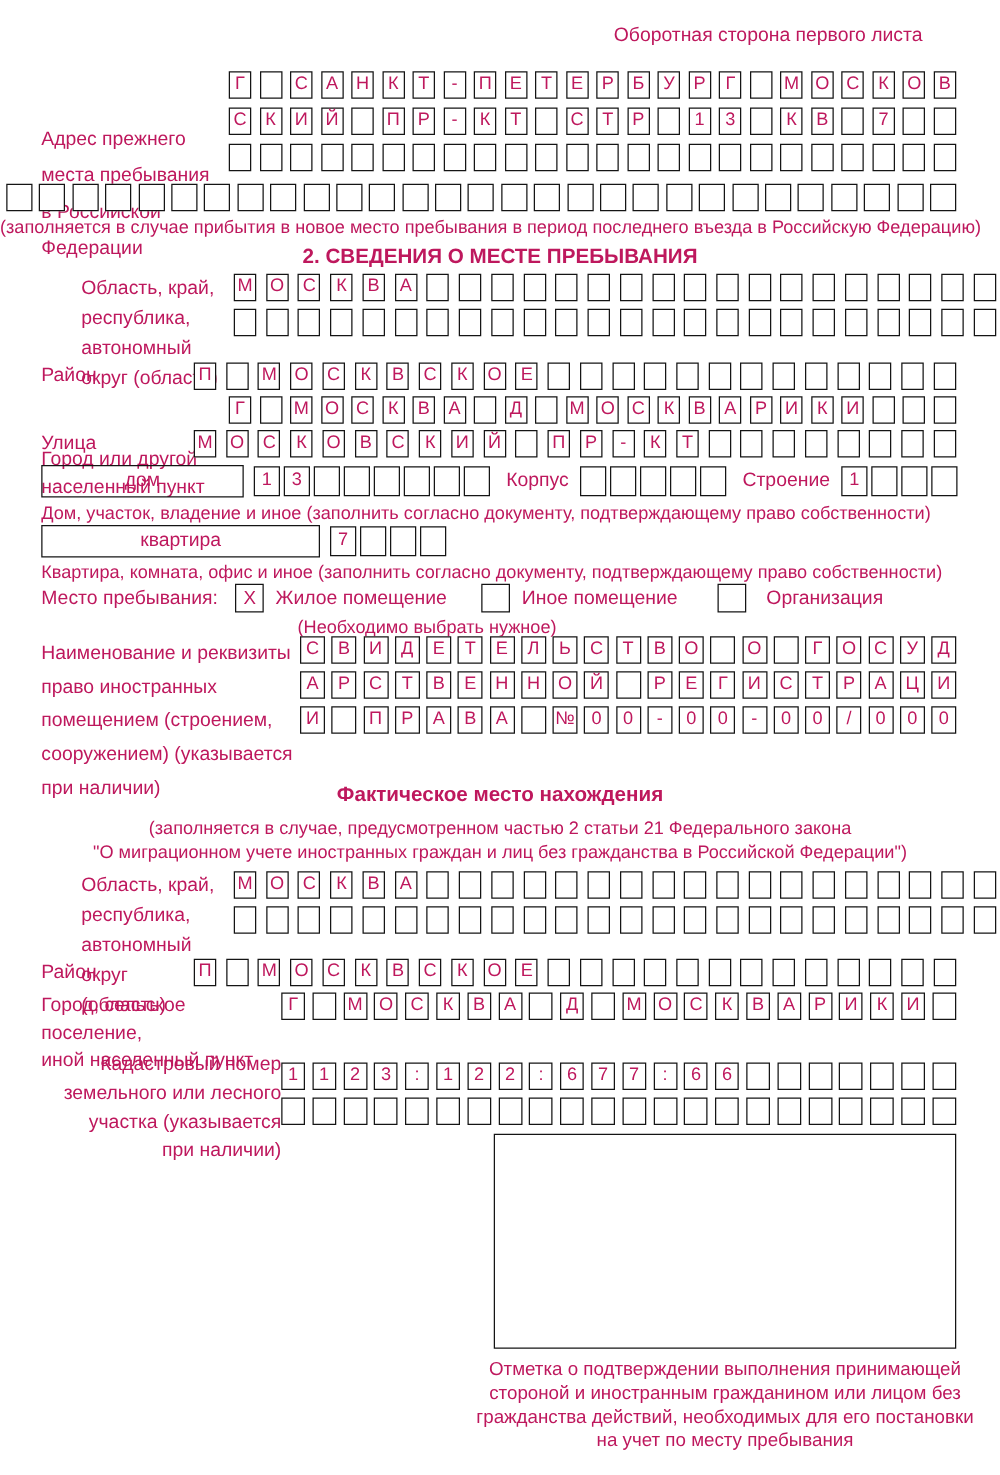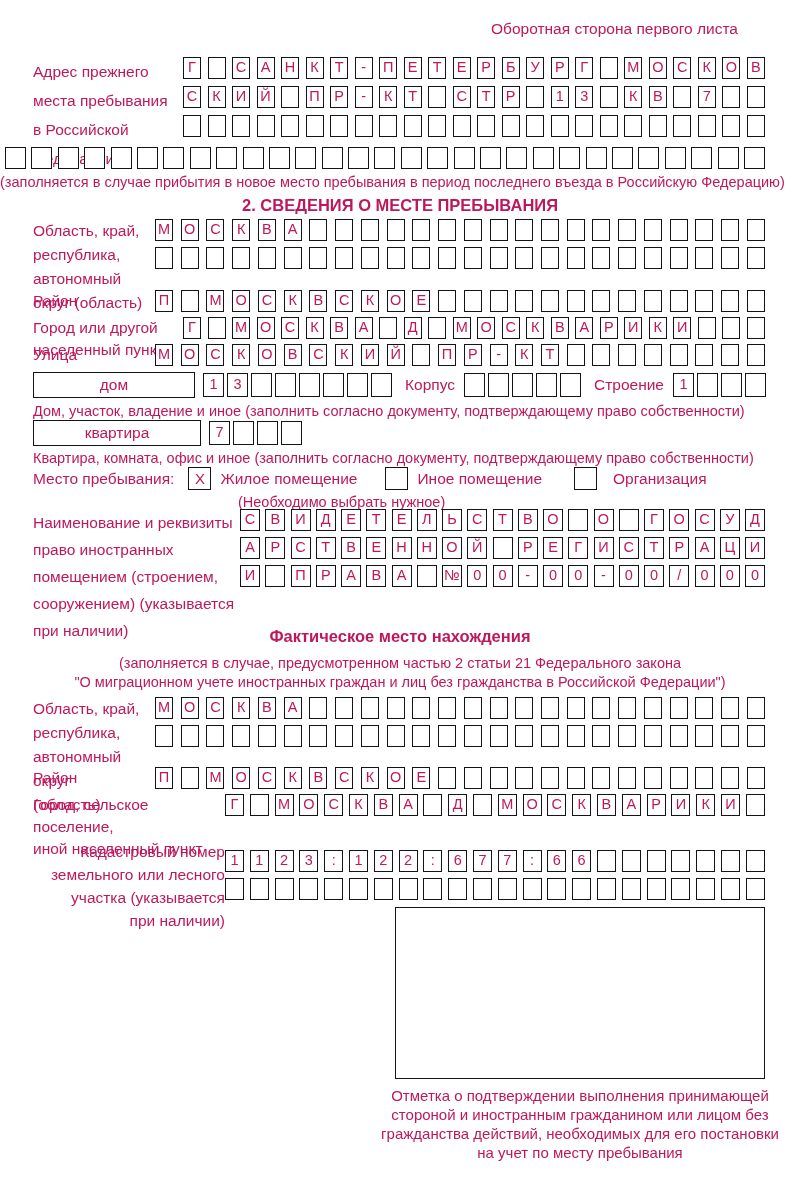--- a/index.html
+++ b/index.html
@@ -2,25 +2,25 @@
 <html><head>
 <meta charset="utf-8">
 <style>
   html,body{margin:0;padding:0;background:#fff;}
   .page{position:relative;width:800px;height:1180px;background:#fff;color:#be185d;
         font-family:Liberation Sans, sans-serif;overflow:hidden;}
   .corner{position:absolute;top:20px;right:62px;font-size:15.5px;}
   .blk{position:absolute;left:33px;display:flex;align-items:flex-start;}
   .lbl{flex:none;font-size:15.5px;}
   .lh29{line-height:29px;}
-  .lh24{line-height:24px;}
+  .lh24{line-height:24px;margin-left:32px;}
   .lh22{line-height:22px;}
   .lh27{line-height:27px;}
   .lh23{line-height:23px;text-align:right;}
-  .w150{width:150px;} .w122{width:122px;} .w207{width:207px;} .w192{width:192px;}
+  .w150{width:150px;margin-top:40px;} .w122{width:122px;} .w207{width:207px;} .w192{width:192px;}
   .rows{display:flex;flex-direction:column;}
   .rows .boxrow{margin-bottom:7px;}
   .rows.g6 .boxrow{margin-bottom:6px;}
   .boxrow{display:flex;justify-content:space-between;}
   .r24a{width:582px;} .r24b{width:610px;} .r29{width:760px;} .r21{width:525px;} .r22{width:540px;}
   .cell{box-sizing:border-box;flex:none;width:18px;height:22px;border:1.6px solid #141414;
         font-size:14.5px;line-height:19px;text-align:center;display:inline-block;background:#fff;}
   .r29 .cell{width:21px;}
   .r21 .cell{width:20px;}
   .r22 .cell{width:19px;}
@@ -352,21 +352,21 @@
     <div class="hcells">
         <span class="cell">1</span>
         <span class="cell"></span>
         <span class="cell"></span>
         <span class="cell"></span>
       </div>
   </div>
   <div class="note-left" style="top:403px">Дом, участок, владение и иное (заполнить согласно документу, подтверждающему право собственности)</div>
 
   <div class="hrow" style="top:420px">
-    <div class="rect" style="width:168px">квартира</div>
+    <div class="rect" style="width:223px">квартира</div>
     <div class="hcells" style="margin-left:8px">
         <span class="cell">7</span>
         <span class="cell"></span>
         <span class="cell"></span>
         <span class="cell"></span>
       </div>
   </div>
   <div class="note-left" style="top:450px">Квартира, комната, офис и иное (заполнить согласно документу, подтверждающему право собственности)</div>
 
   <div class="stay" style="top:467px">

